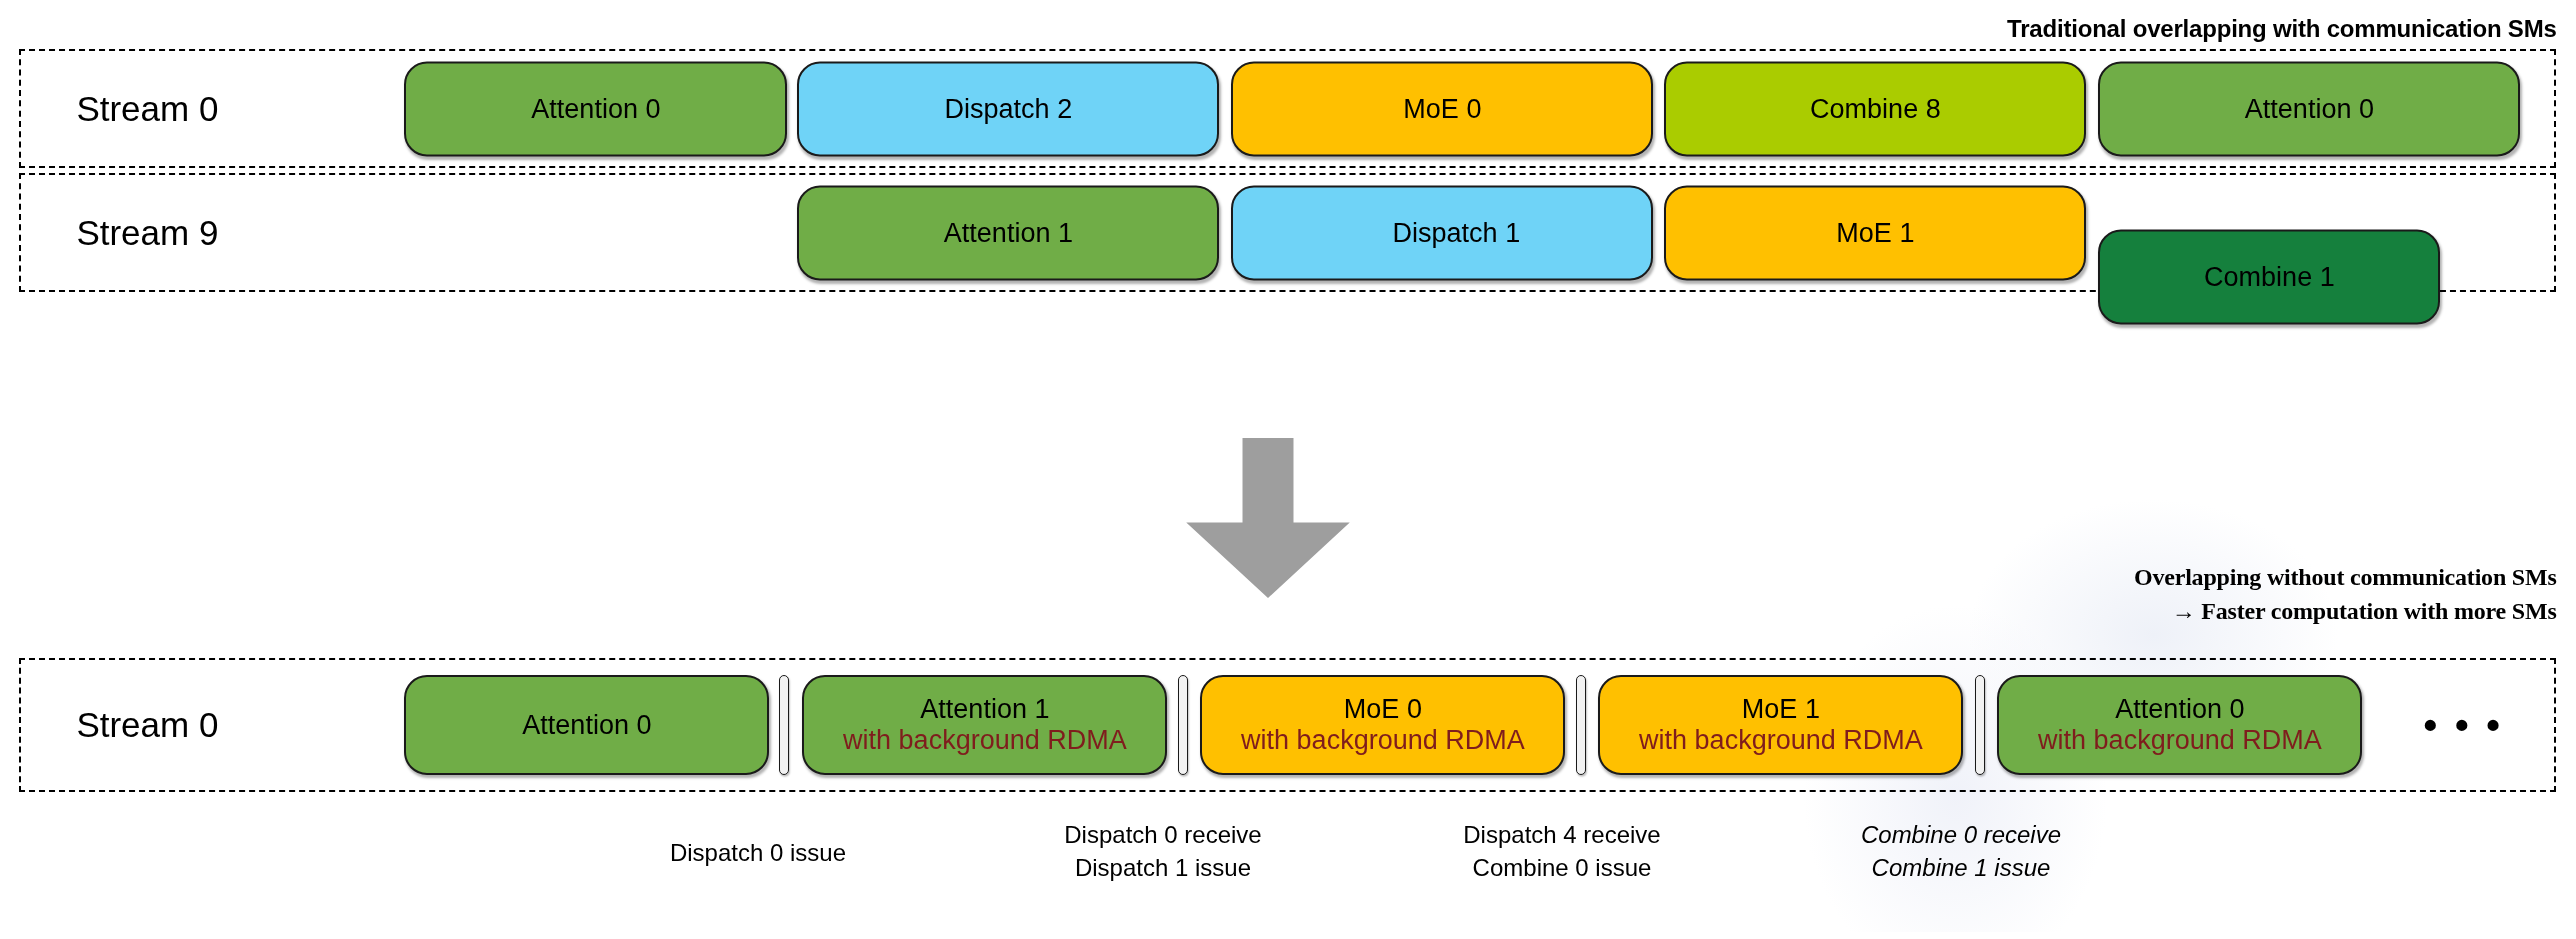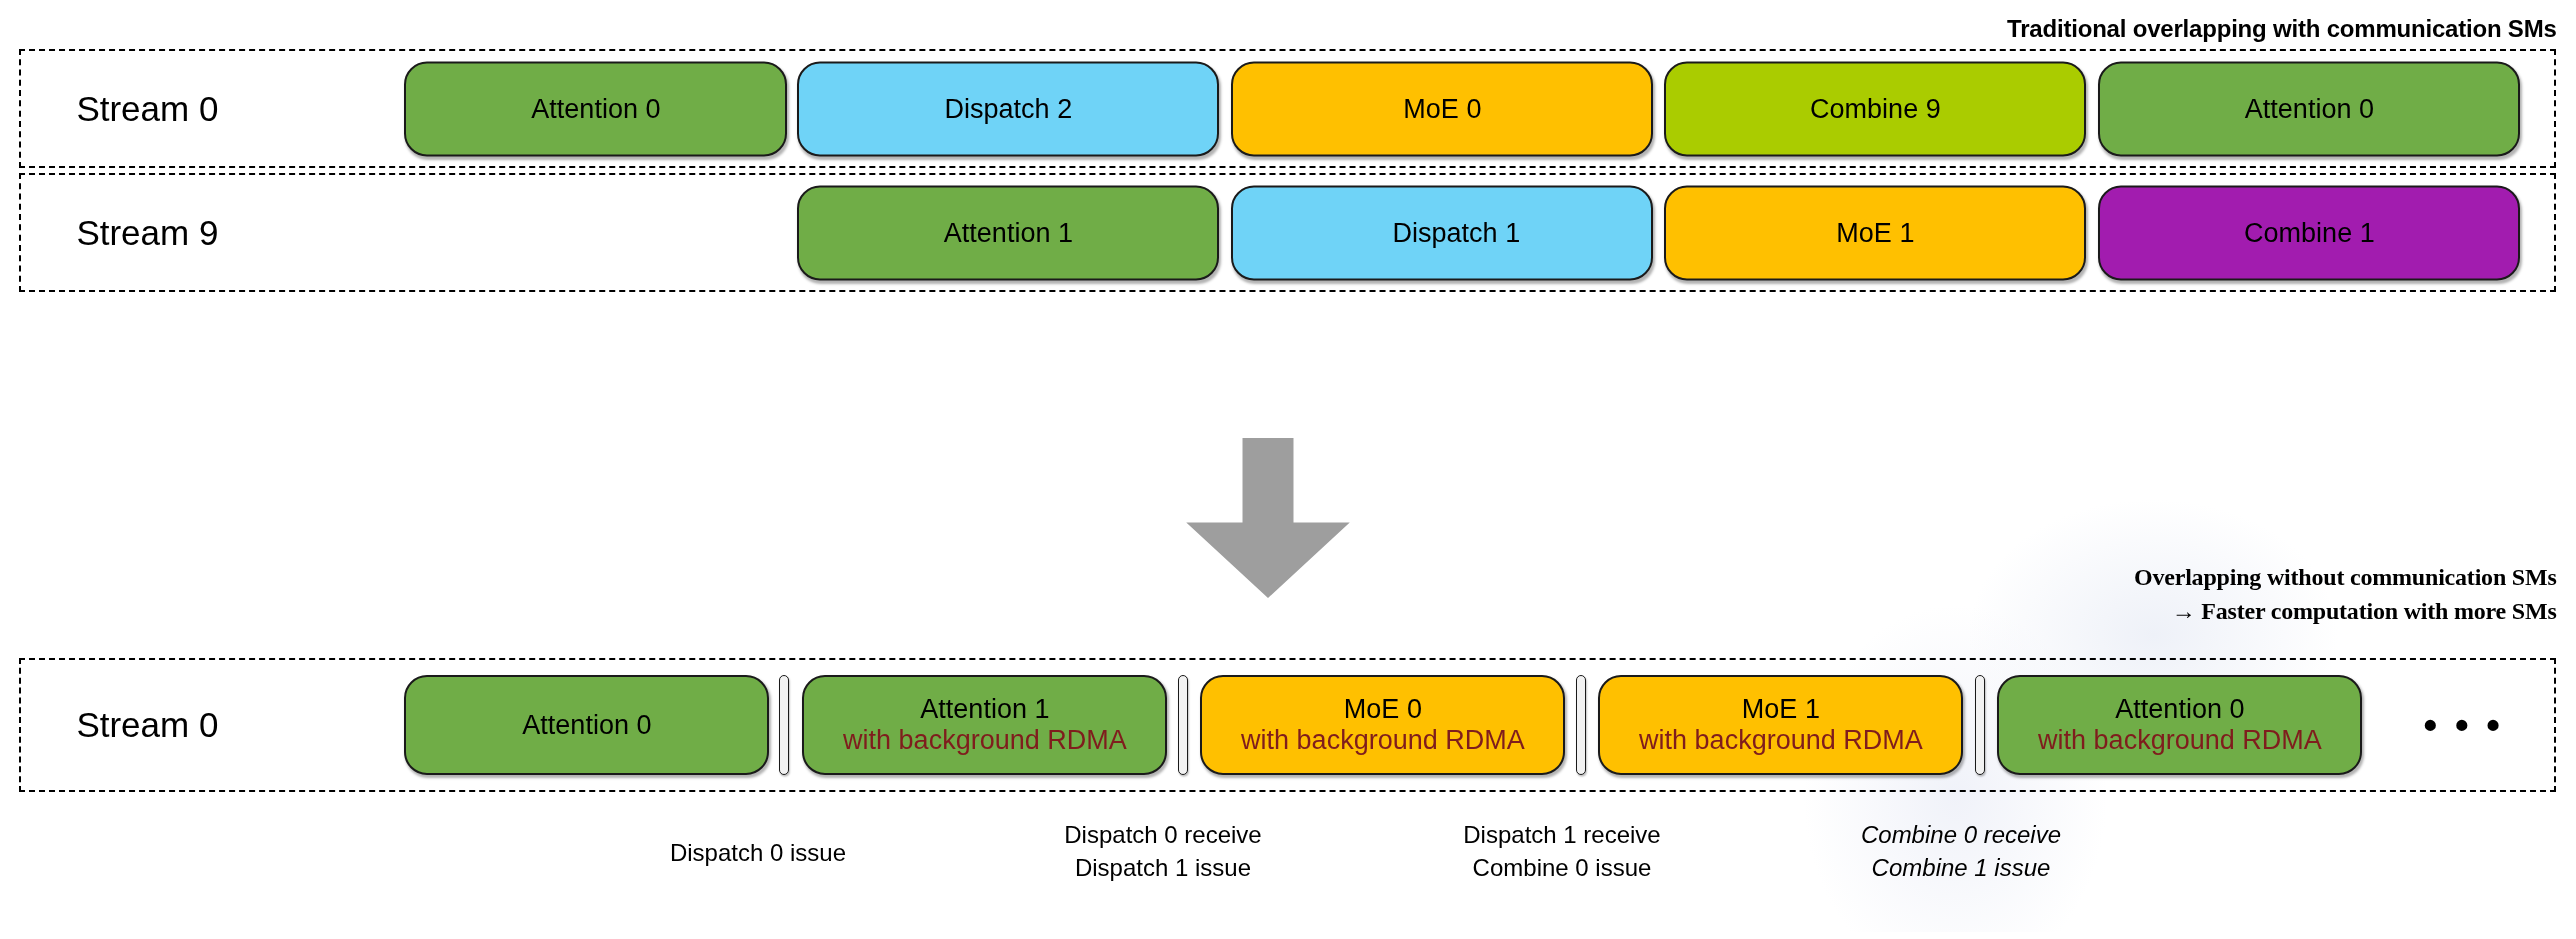--- a/index.html
+++ b/index.html
@@ -159,41 +159,41 @@
         <div class="box single" style="left: 383px; width: 383px; height: 95px; background: rgb(112, 173, 71);">
           <div class="line1">Attention 0</div>
         </div>
         <div class="box single" style="left: 776px; width: 422px; height: 95px; background: rgb(111, 211, 247);">
           <div class="line1">Dispatch 2</div>
         </div>
         <div class="box single" style="left: 1210px; width: 422px; height: 95px; background: rgb(255, 192, 0);">
           <div class="line1">MoE 0</div>
         </div>
         <div class="box single" style="left: 1643px; width: 422px; height: 95px; background: rgb(170, 204, 0);">
-          <div class="line1">Combine 9</div>
+          <div class="line1">Combine 8</div>
         </div>
         <div class="box single" style="left: 2077px; width: 422px; height: 95px; background: rgb(112, 173, 71);">
           <div class="line1">Attention 0</div>
         </div>
       </div>
   </div>
 
   <div class="row" id="row-stream1-top">
     <div class="row-label">Stream 9</div>
     <div class="track" id="track-1">
         <div class="box single" style="left: 776px; width: 422px; height: 95px; background: rgb(112, 173, 71);">
           <div class="line1">Attention 1</div>
         </div>
         <div class="box single" style="left: 1210px; width: 422px; height: 95px; background: rgb(111, 211, 247); padding-left: 28px;">
           <div class="line1">Dispatch 1</div>
         </div>
         <div class="box single" style="left: 1643px; width: 422px; height: 95px; background: rgb(255, 192, 0);">
           <div class="line1">MoE 1</div>
         </div>
-        <div class="box single" style="left: 2077px; width: 422px; height: 95px; background: #a21caf;">
+        <div class="box single" style="left: 2077px; width: 342px; height: 95px; background: #15803d; margin-top: 44px;">
           <div class="line1">Combine 1</div>
         </div>
       </div>
   </div>
 
   <div class="down-arrow">
     <svg viewBox="0 0 186 182" width="164" height="160" aria-hidden="true">
       <polygon id="arrow-shape" points="64,0 122,0 122,96 186,96 93,182 0,96 64,96" fill="#9E9E9E"></polygon>
     </svg>
   </div>
@@ -230,21 +230,21 @@
 
   <div id="captions-layer">
       <div class="caption" style="left: 758px; top: 836px;">
         <span class="cl">Dispatch 0 issue</span>
       </div>
       <div class="caption" style="left: 1163px; top: 818px;">
         <span class="cl">Dispatch 0 receive</span>
         <span class="cl">Dispatch 1 issue</span>
       </div>
       <div class="caption" style="left: 1562px; top: 818px;">
-        <span class="cl">Dispatch 1 receive</span>
+        <span class="cl">Dispatch 4 receive</span>
         <span class="cl">Combine 0 issue</span>
       </div>
       <div class="caption" style="left: 1961px; top: 818px; font-style: italic;">
         <span class="cl">Combine 0 receive</span>
         <span class="cl">Combine 1 issue</span>
       </div>
     </div>
 
 </div>
 

